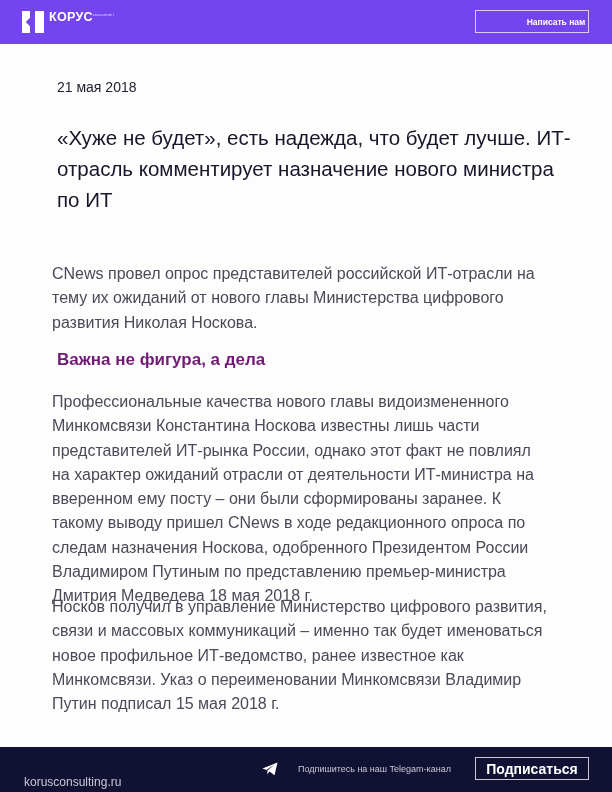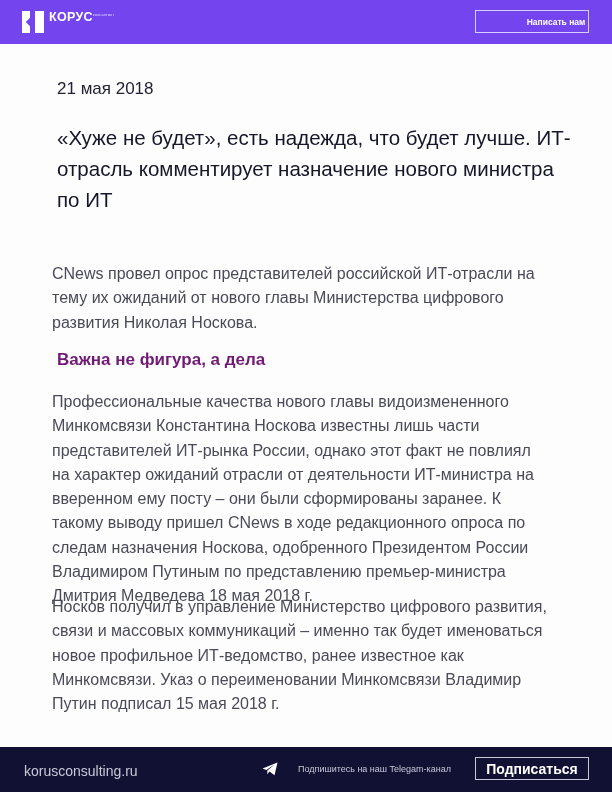--- a/index.html
+++ b/index.html
@@ -60,21 +60,21 @@
       font-family: "Liberation Sans", sans-serif;
       font-size: 8.5px; font-weight: bold;
       display: flex; align-items: center; justify-content: center;
       cursor: pointer;
       padding-left: 48px;
     }
 
     
     .date {
       position: absolute; left: 57px; top: 79px;
-      font-size: 17px; color: #222233;
+      font-size: 14px; color: #222233;
     }
     .title {
       position: absolute; left: 57px; top: 122px;
       width: 520px;
       font-size: 20.5px; font-weight: normal;
       line-height: 31px; color: #16162a;
     }
     .para {
       position: absolute; left: 52px;
       width: 500px;
@@ -89,22 +89,22 @@
     .p2 { top: 390px; }
     .p3 { top: 595px; }
 
     
     .footer {
       position: absolute; left: 0; top: 747px;
       width: 612px; height: 45px;
       background: #111133;
     }
     .footer-site {
-      position: absolute; left: 24px; top: 16px;
-      color: #c8c8d8; font-size: 14px;
+      position: absolute; left: 24px; top: 28px;
+      color: #c8c8d8; font-size: 12px;
       text-decoration: none;
     }
     .tg {
       position: absolute; left: 262px; top: 15px;
       display: flex; align-items: center;
       cursor: pointer;
     }
     .tg-icon { width: 16px; height: 14px; display: block; }
     .tg-label {
       margin-left: 20px;

